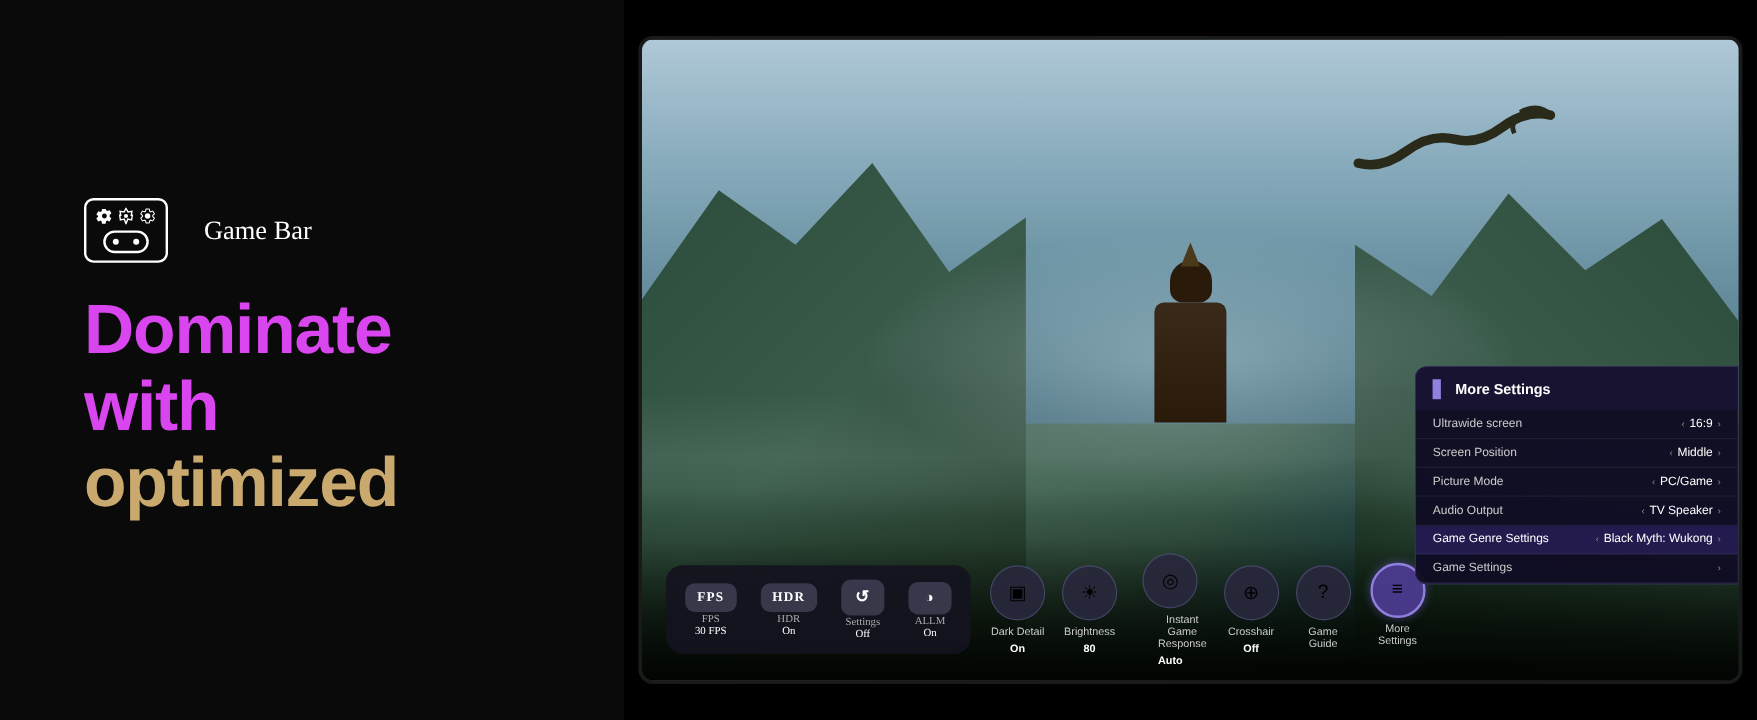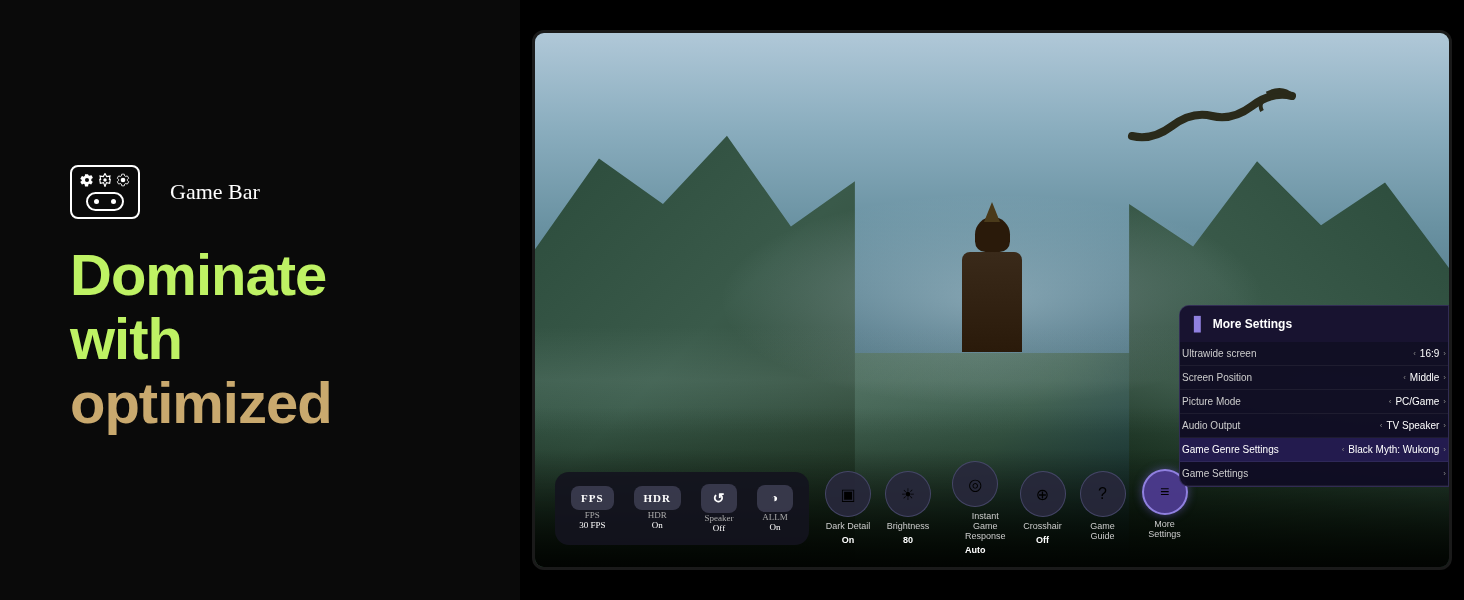--- a/index.html
+++ b/index.html
@@ -90,21 +90,21 @@
       font-weight: 400;
     }
 
     .headline {
       font-size: 58px;
       font-weight: 800;
       line-height: 1.1;
       letter-spacing: -1px;
     }
 
-    .headline-line1 { color: #bef264; }
+    .headline-line1 { color: #d946ef; }
     .headline-line2 { color: #c9a96e; }
     .headline-line3 { color: #c9a96e; }
 
     .right-panel {
       flex: 1;
       height: 600px;
       position: relative;
       display: flex;
       align-items: center;
       justify-content: center;
@@ -338,21 +338,21 @@
     .settings-header-text {
       color: #fff;
       font-size: 12px;
       font-weight: 600;
     }
 
     .settings-row {
       display: flex;
       align-items: center;
       justify-content: space-between;
-      padding: 6px 2px;
+      padding: 6px 14px;
       border-bottom: 1px solid rgba(255,255,255,0.06);
     }
 
     .settings-row.highlighted {
       background: rgba(80,60,180,0.3);
     }
 
     .settings-row-label {
       font-size: 10px;
       color: #ccc;
@@ -461,21 +461,21 @@
             <div class="stat-label">FPS</div>
             <div class="stat-value">30 FPS</div>
           </div>
           <div class="stat-item">
             <div class="stat-badge">HDR</div>
             <div class="stat-label">HDR</div>
             <div class="stat-value">On</div>
           </div>
           <div class="stat-item">
             <div class="stat-badge" style="font-size:14px;">↺</div>
-            <div class="stat-label">Speaker</div>
+            <div class="stat-label">Settings</div>
             <div class="stat-value">Off</div>
           </div>
           <div class="stat-item">
             <div class="stat-badge" style="font-size:12px;">◑</div>
             <div class="stat-label">ALLM</div>
             <div class="stat-value">On</div>
           </div>
         </div>
 
         <div class="gamebar-controls">

